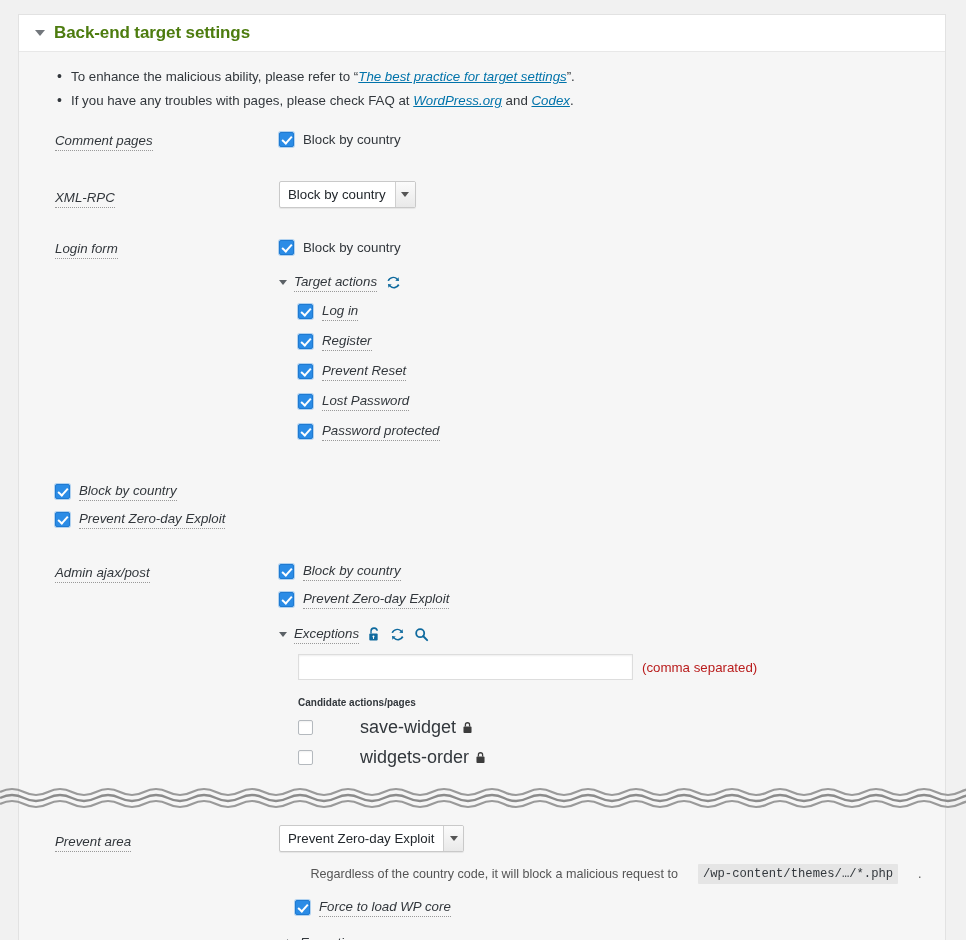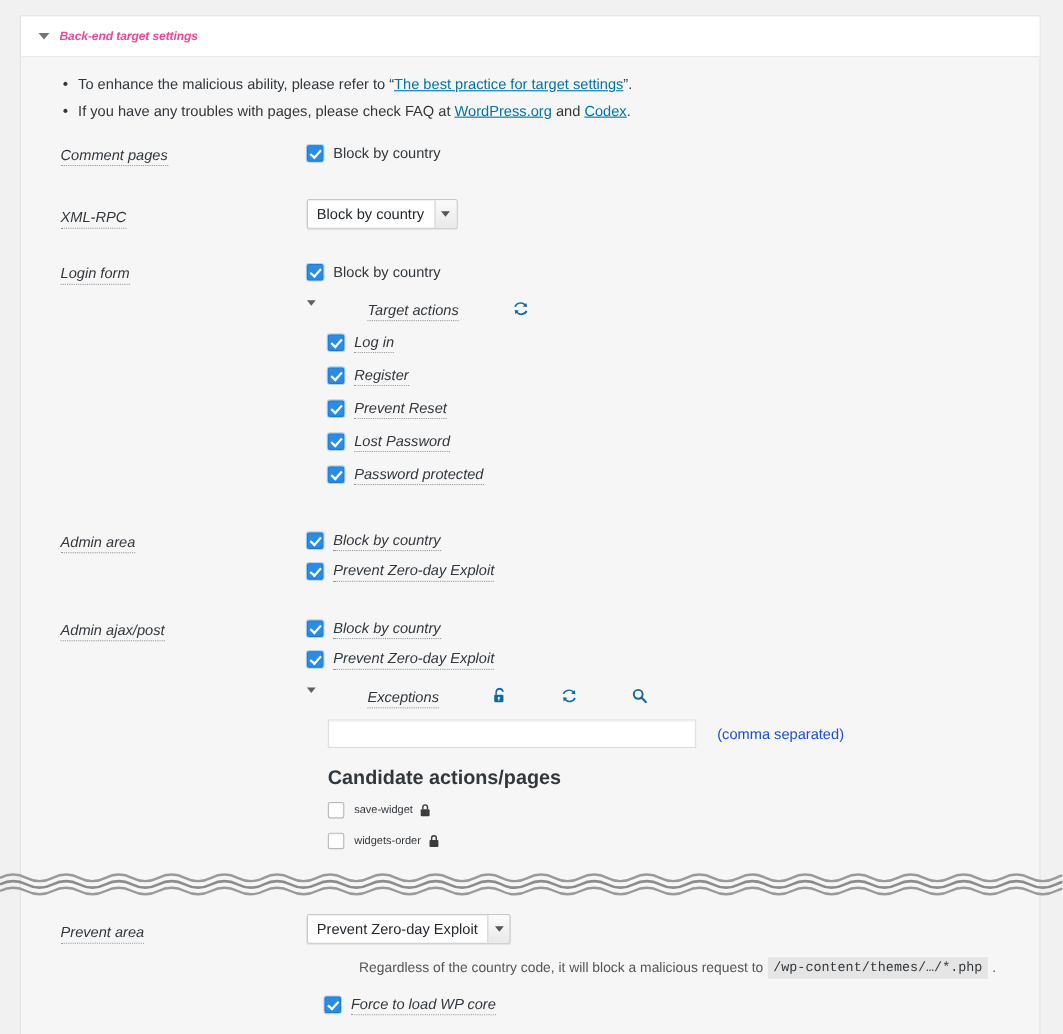--- a/index.html
+++ b/index.html
@@ -53,25 +53,24 @@
   }
   .tri-right {
     width: 0; height: 0;
     border-top: 5px solid transparent;
     border-bottom: 5px solid transparent;
     border-left: 6px solid #5b6166;
     margin-right: 7px;
     flex: 0 0 auto;
   }
   .panel-title {
-    font-size: 11px;
+    font-size: 17px;
     font-weight: bold;
-    color: #ec4899;
+    color: #4d7c0f;
     letter-spacing: -0.1px;
-    font-style: italic;
   }
 
   .panel-body {
     padding: 14px 0 0 0;
     position: relative;
   }
 
   
   .notes {
     margin: 0;
@@ -89,20 +88,21 @@
     content: "•";
     position: absolute;
     left: -14px;
     top: -1px;
     color: #32373c;
     font-size: 14px;
   }
   a.link {
     color: #0073aa;
     text-decoration: underline;
+    font-style: italic;
   }
 
   
   .rows { margin-top: 18px; }
   .row {
     display: flex;
     align-items: flex-start;
     padding: 0 0 0 36px;
     margin-bottom: 26px;
   }
@@ -168,23 +168,22 @@
   .cb.off {
     background: #fff;
     border: 1px solid #b4b9be;
     box-shadow: inset 0 1px 2px rgba(0,0,0,.06);
   }
 
   
   .sub { margin-top: 16px; }
   .sub-head {
     display: flex;
-    align-items: flex-start;
+    align-items: center;
     margin-bottom: 10px;
-    gap: 40px;
   }
   .sub-items { padding-left: 19px; }
   .sub-items .cb-line { margin-bottom: 11px; }
 
   
   .ic {
     display: inline-flex;
     align-items: center;
     justify-content: center;
     margin-left: 9px;
@@ -205,35 +204,36 @@
     background: #fff;
     box-shadow: inset 0 1px 2px rgba(0,0,0,.07);
     box-sizing: border-box;
     font-family: "Liberation Sans", sans-serif;
     font-size: 13px;
     padding: 0 6px;
     color: #32373c;
     outline: none;
   }
   .exc-hint {
-    margin-left: 19px;
+    margin-left: 9px;
     font-size: 13.3px;
-    color: #1d4ed8;
+    color: #b91c1c;
   }
   .cand-head {
     margin: 17px 0 9px 19px;
-    font-size: 18px;
+    font-size: 10px;
     font-weight: bold;
     color: #32373c;
   }
   .cand-items { margin-left: 19px; }
   .cand-items .cb-line { margin-bottom: 9px; }
   .cand-label {
-    font-size: 10px;
-    color: #32373c;
+    font-size: 18px;
+    color: #32373c;
+    margin-left: 38px;
   }
   .lock-sm { margin-left: 6px; display: inline-flex; line-height: 0; }
 
   
   .tear {
     position: absolute;
     left: -19px;
     width: 966px;
     height: 24px;
     overflow: hidden;
@@ -285,21 +285,21 @@
     align-items: center;
     flex-wrap: wrap;
     justify-content: center;
   }
   code.path {
     font-family: "Liberation Mono", monospace;
     font-size: 12.2px;
     background: #e5e5e5;
     color: #32373c;
     padding: 3px 5px;
-    margin: 0 4px;
+    margin: 0 20px;
     border-radius: 1px;
   }
   .themes-cbs { margin: 14px 0 0 16px; }
   .themes-exc { display: flex; align-items: center; margin: 17px 0 0 8px; }
 </style>
 </head>
 <body>
 
 <div class="panel">
 
@@ -386,23 +386,20 @@
               <div class="cb-line">
                 <span class="cb on"></span>
                 <span class="dotted">Password protected</span>
               </div>
             </div>
           </div>
         </div>
       </div>
 
       <div class="row" style="margin-bottom:33px">
-        <div class="row-label">
-          <span class="dotted">Admin area</span>
-        </div>
         <div class="row-fields">
           <div class="cb-line">
             <span class="cb on"></span>
             <span class="dotted">Block by country</span>
           </div>
           <div class="cb-line">
             <span class="cb on"></span>
             <span class="dotted">Prevent Zero-day Exploit</span>
           </div>
         </div>

